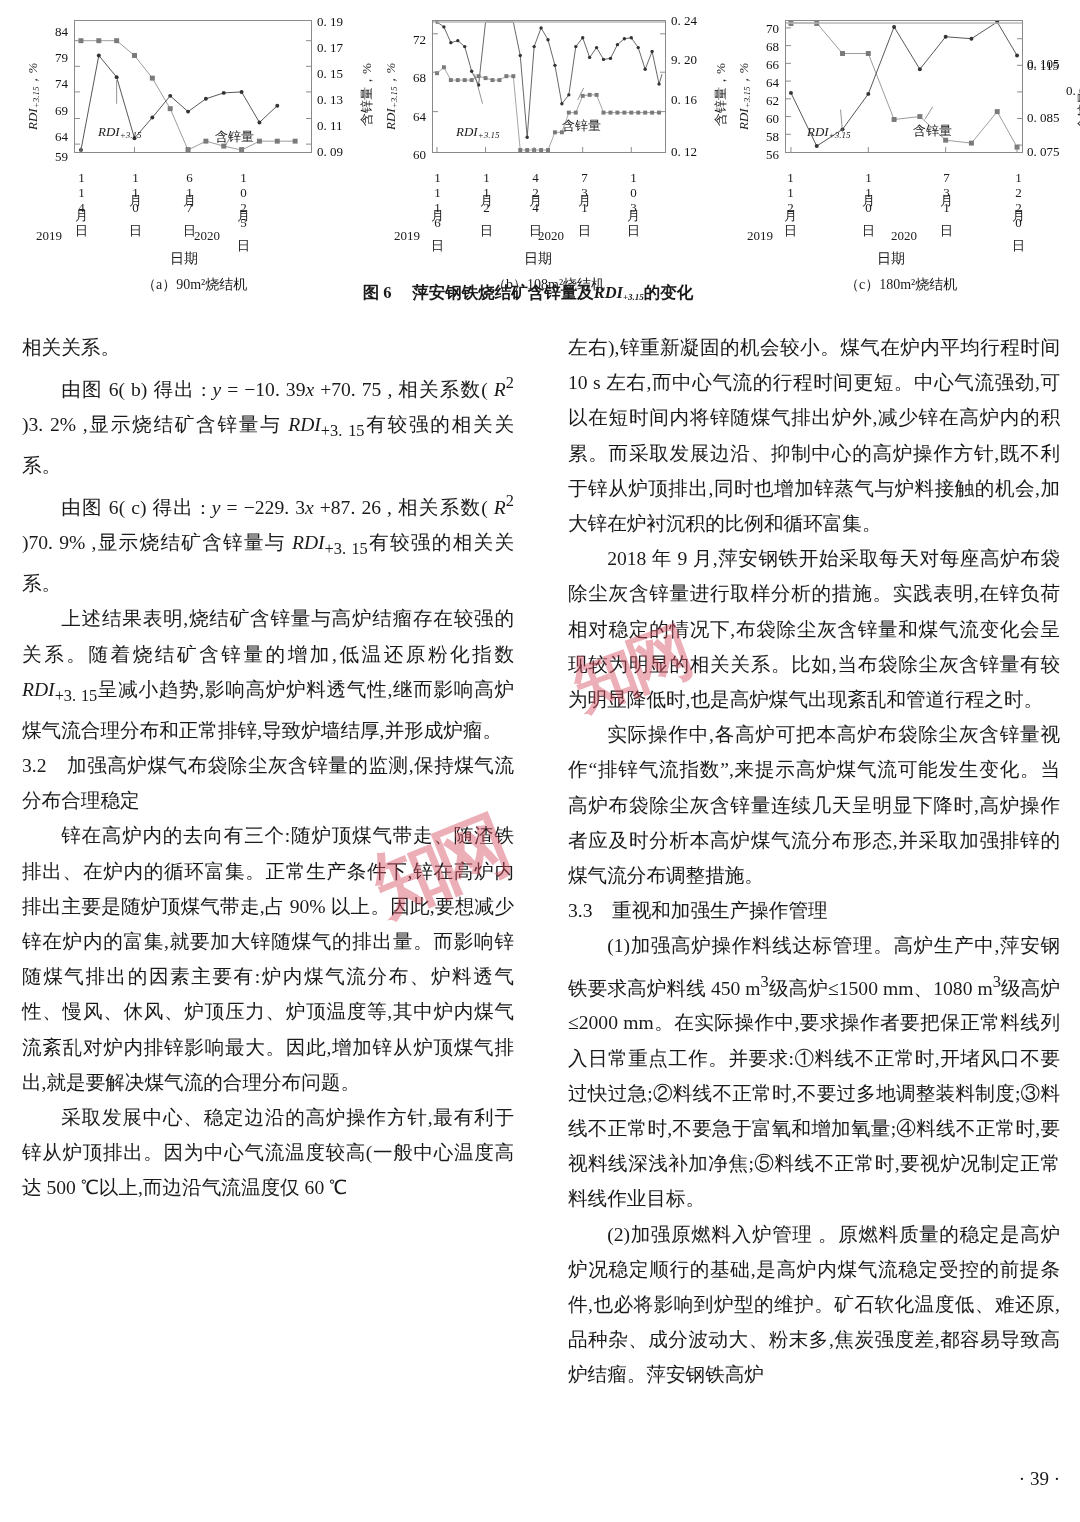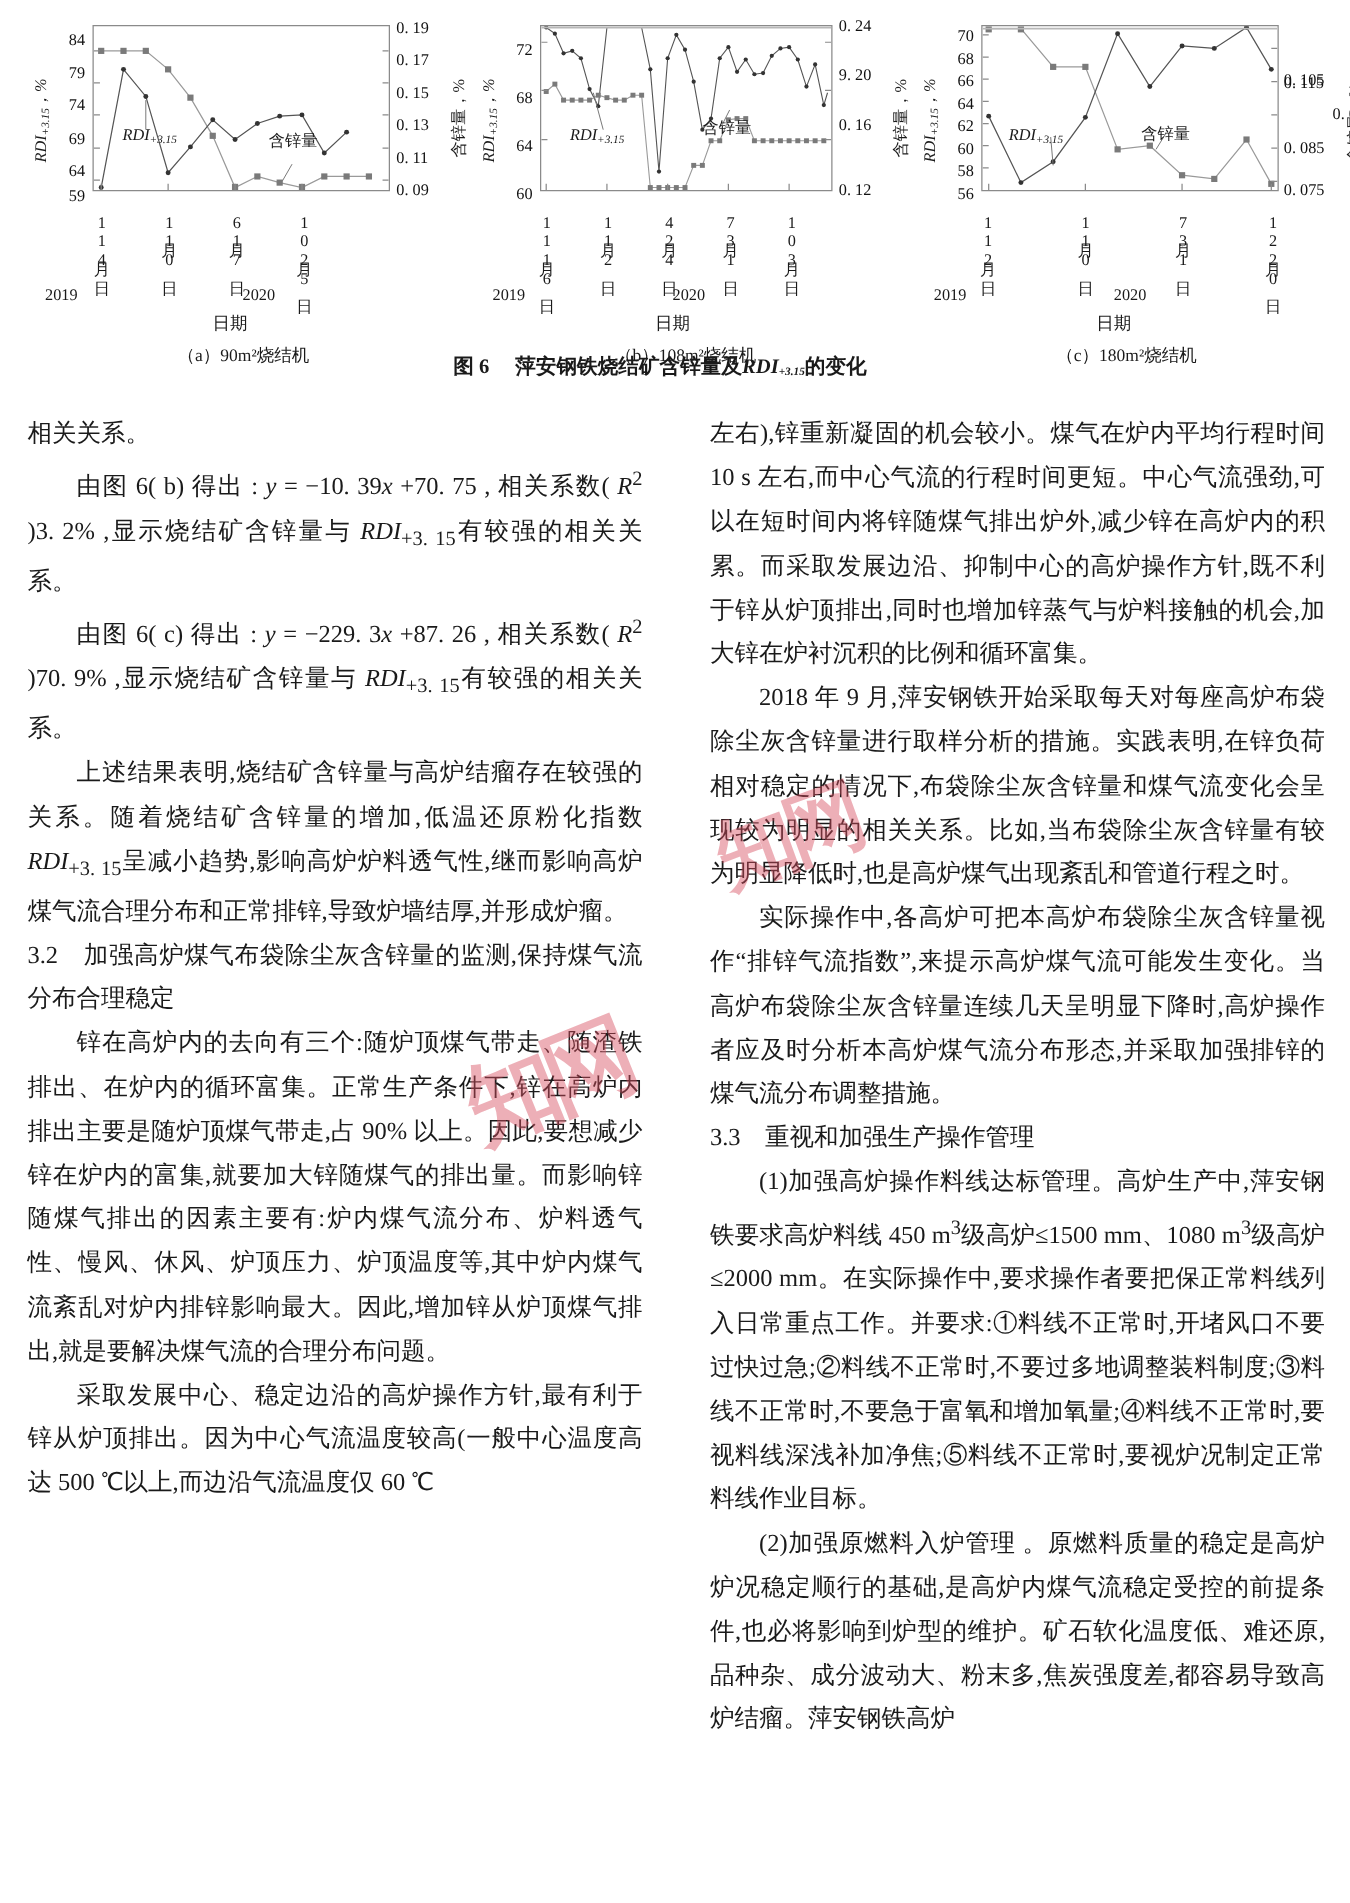--- a/index.html
+++ b/index.html
@@ -80,20 +80,21 @@
     transform: rotate(-90deg);
     transform-origin: left top;
     white-space: nowrap;
   }
   .sub { font-size: 9px; vertical-align: -0.25em; font-style: italic;}
 
   .series-label {
     position: absolute;
     font-size: 13px;
     white-space: nowrap;
+    margin-top: 24px;
   }
   .series-label.rdi { font-style: italic; }
 
   .xtick {
     position: absolute;
     font-size: 13px;
     white-space: nowrap;
     writing-mode: vertical-rl;
     text-orientation: upright;
     letter-spacing: 0px;
@@ -537,13 +538,14 @@
         <p class="ind">实际操作中,各高炉可把本高炉布袋除尘灰含锌量视作“排锌气流指数”,来提示高炉煤气流可能发生变化。当高炉布袋除尘灰含锌量连续几天呈明显下降时,高炉操作者应及时分析本高炉煤气流分布形态,并采取加强排锌的煤气流分布调整措施。</p>
         <p class="head">3.3　重视和加强生产操作管理</p>
         <p class="ind">(1)加强高炉操作料线达标管理。高炉生产中,萍安钢铁要求高炉料线 450 m<sup>3</sup>级高炉≤1500 mm、1080 m<sup>3</sup>级高炉≤2000 mm。在实际操作中,要求操作者要把保正常料线列入日常重点工作。并要求:①料线不正常时,开堵风口不要过快过急;②料线不正常时,不要过多地调整装料制度;③料线不正常时,不要急于富氧和增加氧量;④料线不正常时,要视料线深浅补加净焦;⑤料线不正常时,要视炉况制定正常料线作业目标。</p>
         <p class="ind">(2)加强原燃料入炉管理 。原燃料质量的稳定是高炉炉况稳定顺行的基础,是高炉内煤气流稳定受控的前提条件,也必将影响到炉型的维护。矿石软化温度低、难还原, 品种杂、成分波动大、粉末多,焦炭强度差,都容易导致高炉结瘤。萍安钢铁高炉</p>
       </div>
   </div>
 
   <div class="stamp s1">知网</div>
   <div class="stamp s2">知网</div>
 
+  <div class="pageno">· 39 ·</div>
 </div>
 
 </body></html>

